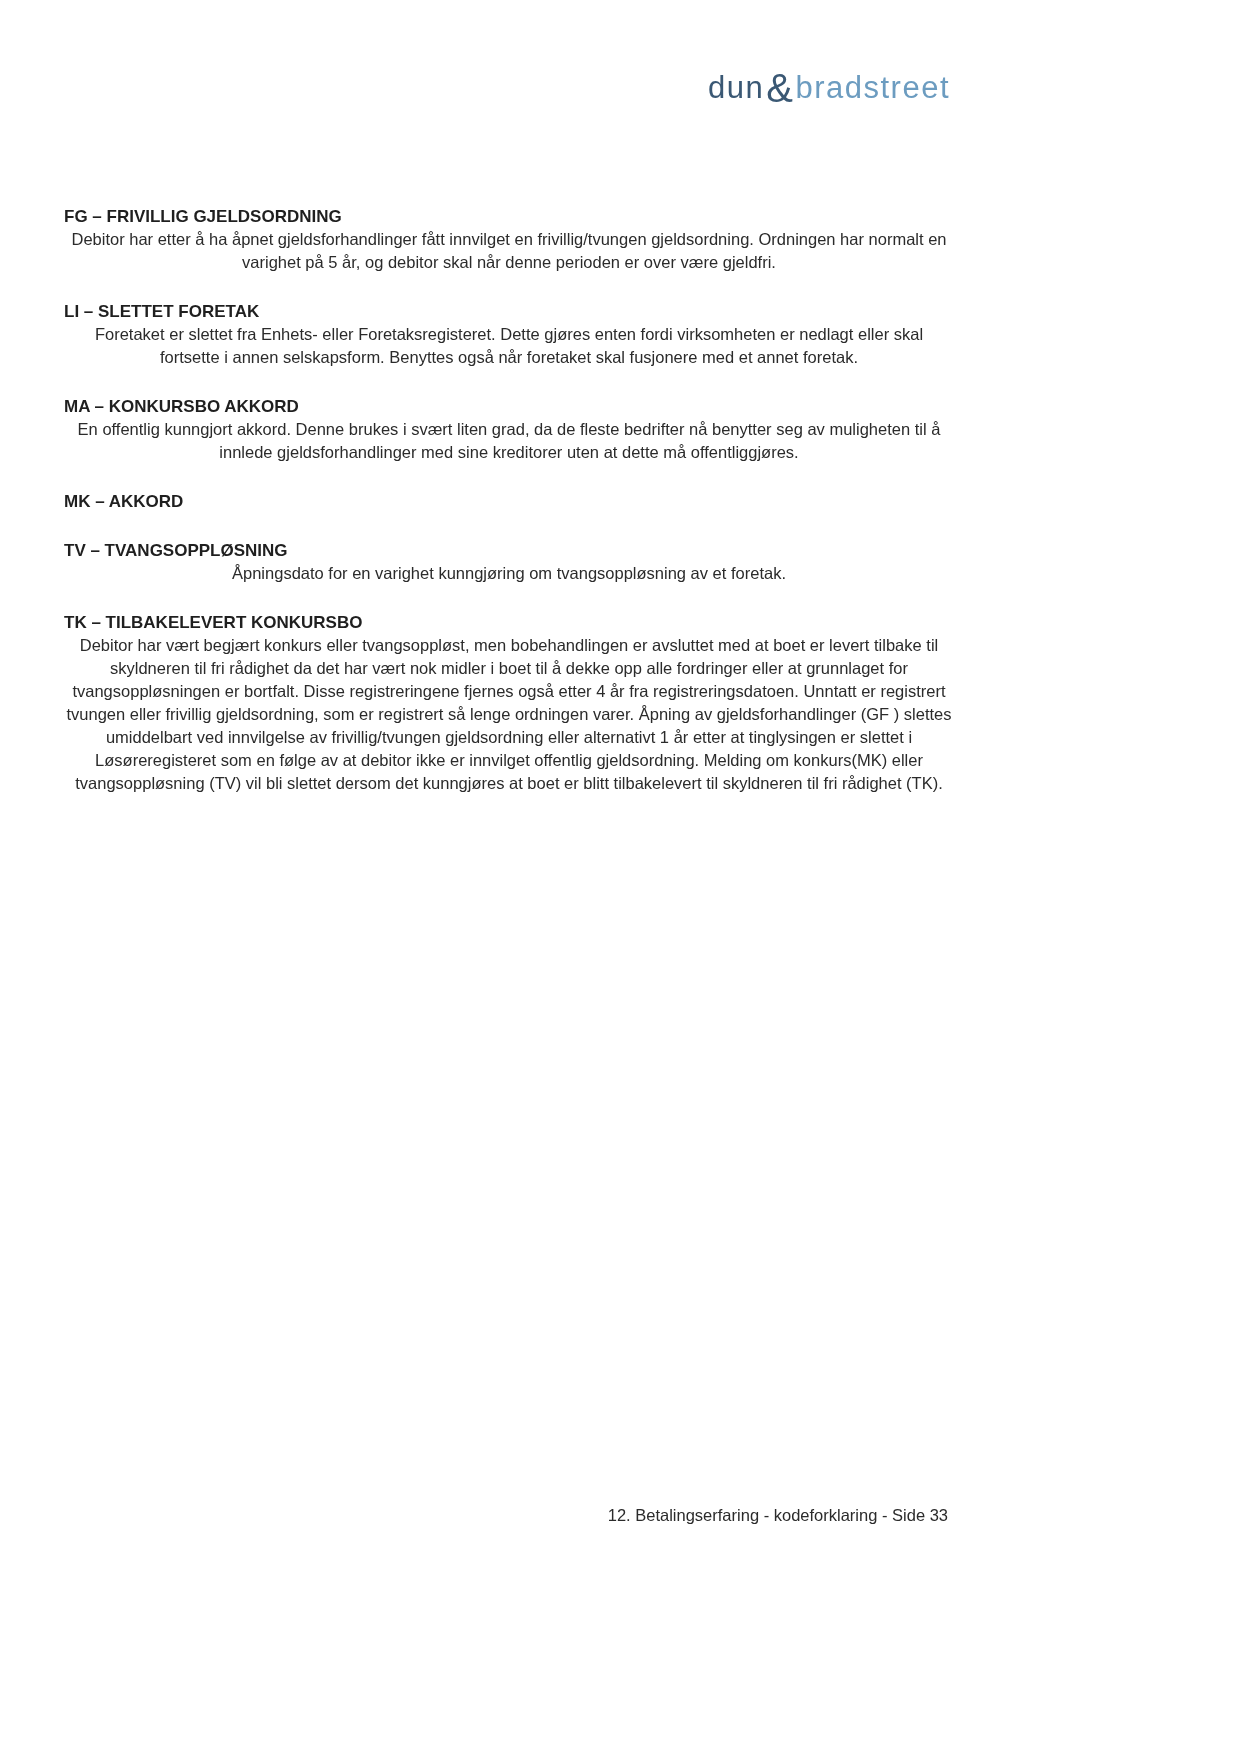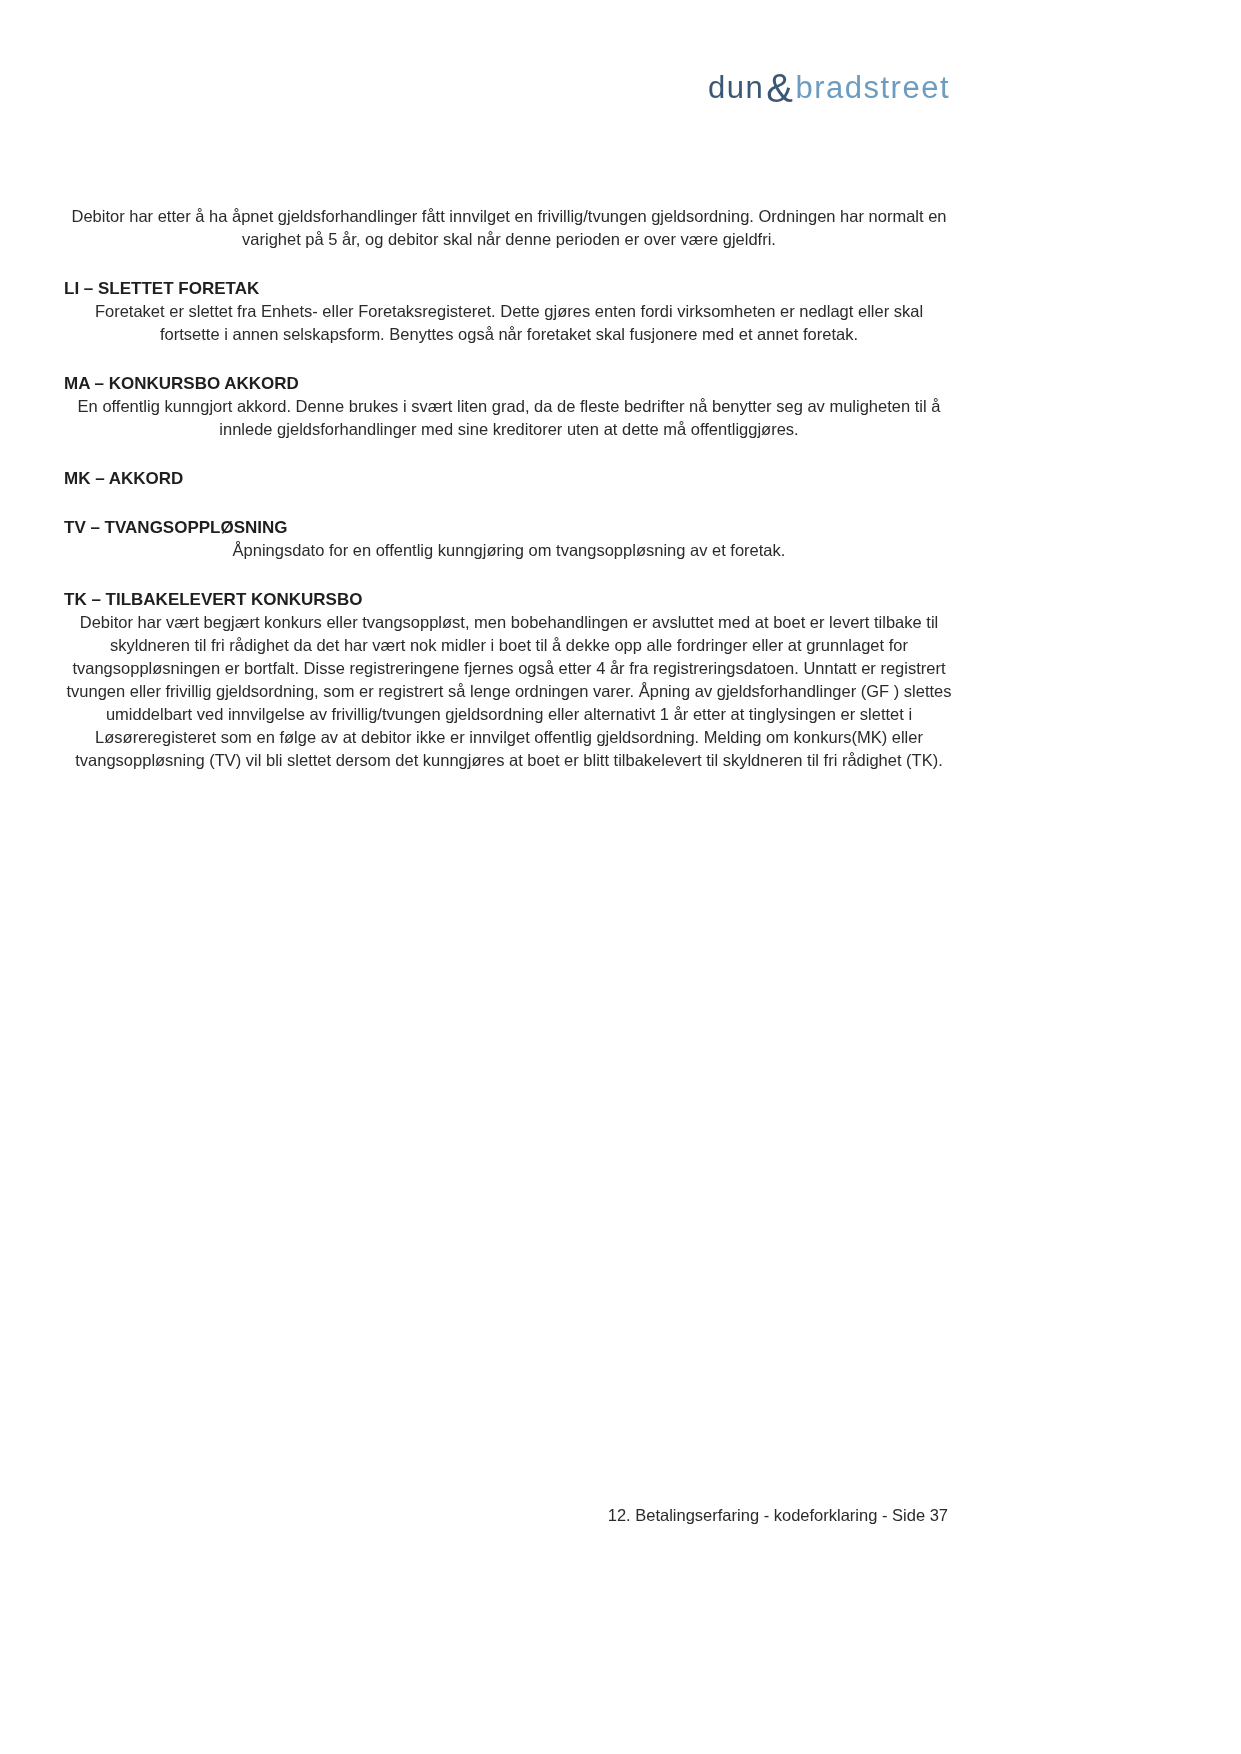--- a/index.html
+++ b/index.html
@@ -82,38 +82,39 @@
 <body>
 
 <div class="page">
 
   <header class="logo">
     <span class="logo-dark">dun</span><span class="logo-amp">&amp;</span><span class="logo-light">bradstreet</span>
   </header>
 
   <main class="content" id="sections">
       <section class="code-section">
+        <h2 class="code-heading">FG – FRIVILLIG GJELDSORDNING</h2>
         <p class="code-body">Debitor har etter å ha åpnet gjeldsforhandlinger fått innvilget en frivillig/tvungen gjeldsordning. Ordningen har normalt en varighet på 5 år, og debitor skal når denne perioden er over være gjeldfri.</p>
       </section>
       <section class="code-section">
         <h2 class="code-heading">LI – SLETTET FORETAK</h2>
         <p class="code-body">Foretaket er slettet fra Enhets- eller Foretaksregisteret. Dette gjøres enten fordi virksomheten er nedlagt eller skal fortsette i annen selskapsform. Benyttes også når foretaket skal fusjonere med et annet foretak.</p>
       </section>
       <section class="code-section">
         <h2 class="code-heading">MA – KONKURSBO AKKORD</h2>
         <p class="code-body">En offentlig kunngjort akkord. Denne brukes i svært liten grad, da de fleste bedrifter nå benytter seg av muligheten til å innlede gjeldsforhandlinger med sine kreditorer uten at dette må offentliggjøres.</p>
       </section>
       <section class="code-section">
         <h2 class="code-heading">MK – AKKORD</h2>
       </section>
       <section class="code-section">
         <h2 class="code-heading">TV – TVANGSOPPLØSNING</h2>
-        <p class="code-body">Åpningsdato for en offentlig kunngjøring om tvangsoppløsning av et foretak.</p>
+        <p class="code-body">Åpningsdato for en varighet kunngjøring om tvangsoppløsning av et foretak.</p>
       </section>
       <section class="code-section">
         <h2 class="code-heading">TK – TILBAKELEVERT KONKURSBO</h2>
         <p class="code-body">Debitor har vært begjært konkurs eller tvangsoppløst, men bobehandlingen er avsluttet med at boet er levert tilbake til skyldneren til fri rådighet da det har vært nok midler i boet til å dekke opp alle fordringer eller at grunnlaget for tvangsoppløsningen er bortfalt. Disse registreringene fjernes også etter 4 år fra registreringsdatoen. Unntatt er registrert tvungen eller frivillig gjeldsordning, som er registrert så lenge ordningen varer. Åpning av gjeldsforhandlinger (GF ) slettes umiddelbart ved innvilgelse av frivillig/tvungen gjeldsordning eller alternativt 1 år etter at tinglysingen er slettet i Løsøreregisteret som en følge av at debitor ikke er innvilget offentlig gjeldsordning. Melding om konkurs(MK) eller tvangsoppløsning (TV) vil bli slettet dersom det kunngjøres at boet er blitt tilbakelevert til skyldneren til fri rådighet (TK).</p>
       </section>
     </main>
 
-  <footer class="footer">12. Betalingserfaring - kodeforklaring - Side 37</footer>
+  <footer class="footer">12. Betalingserfaring - kodeforklaring - Side 33</footer>
 
 </div>
 
 </body></html>

